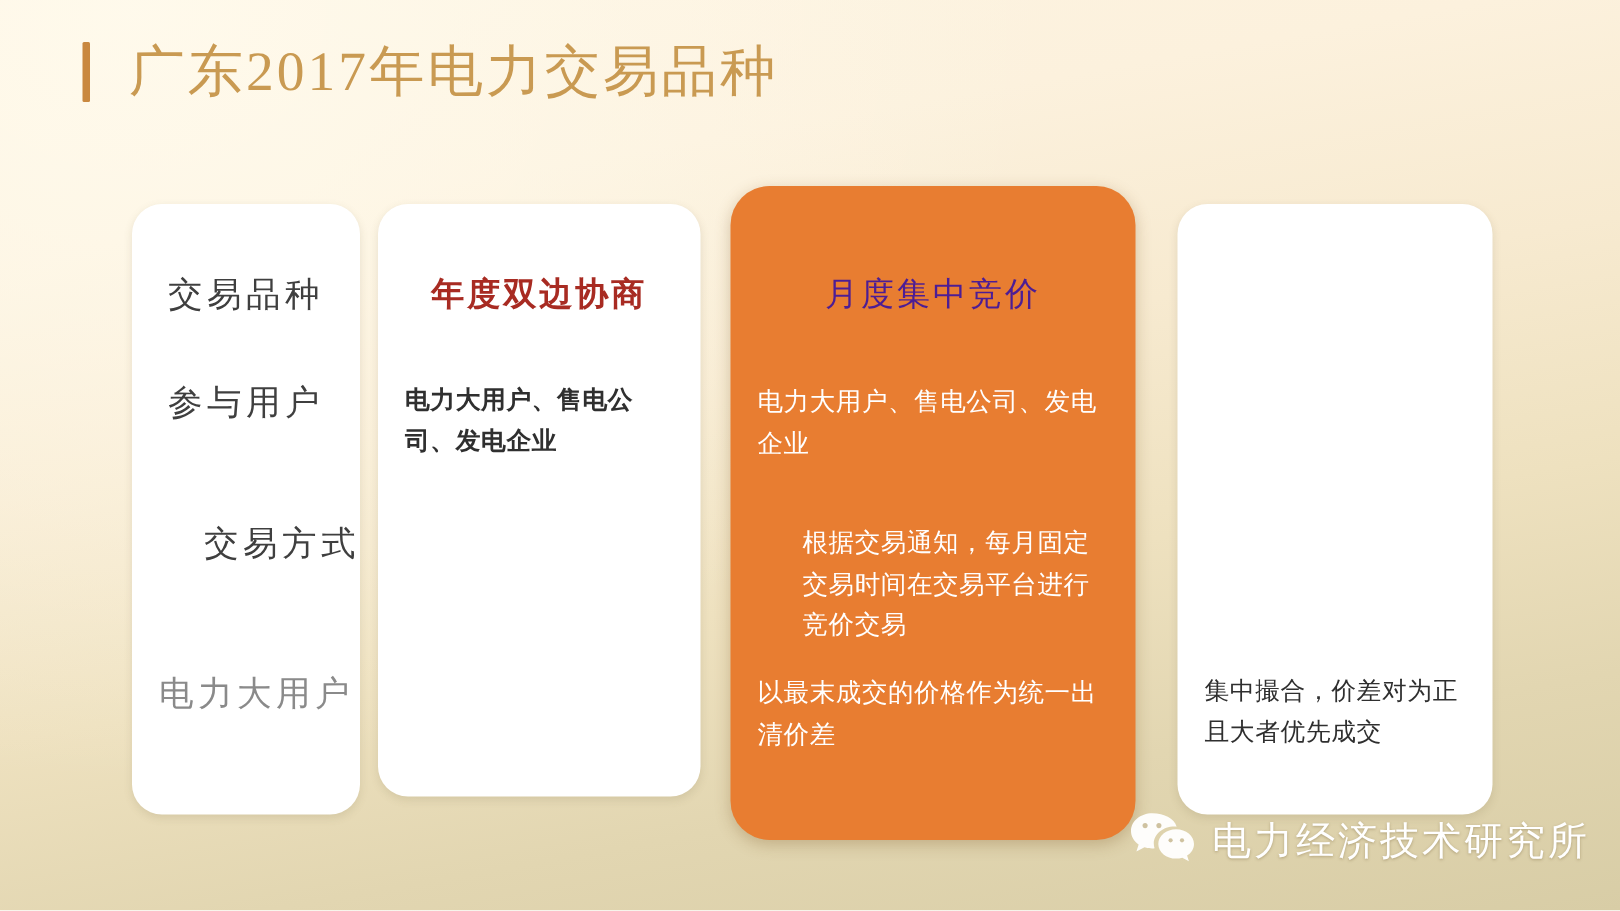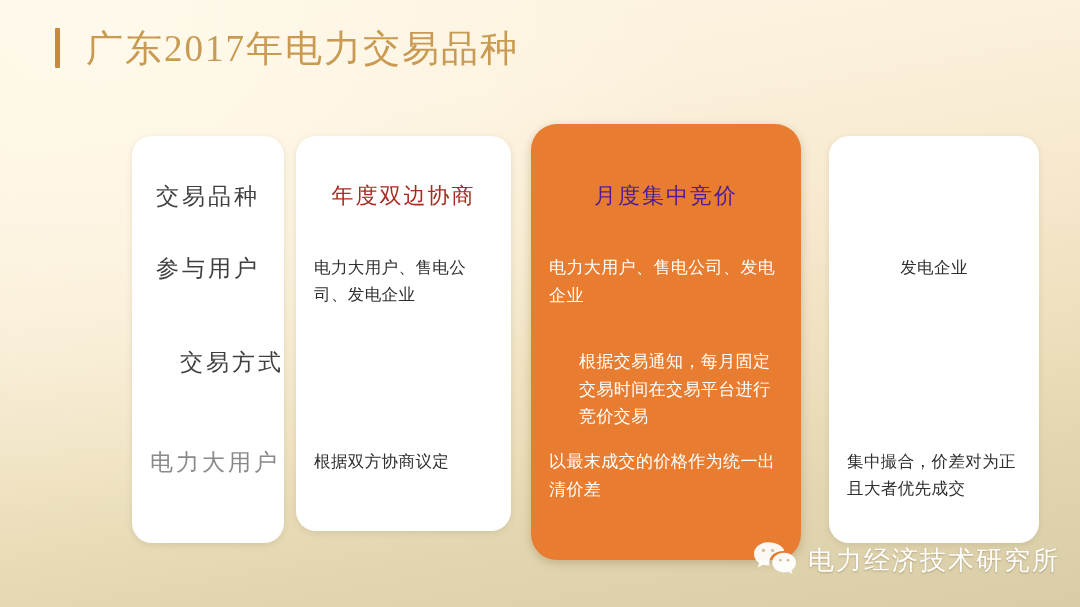--- a/index.html
+++ b/index.html
@@ -58,35 +58,34 @@
     letter-spacing: 2px;
     color: #c99a52;
     line-height: 1;
     white-space: nowrap;
   }
 
   
   .card {
     position: absolute;
     box-sizing: border-box;
-    margin-left: 44px;
   }
   .card-plain {
     background: #ffffff;
     border-radius: 20px;
     box-shadow: 0 2px 6px rgba(120,105,70,0.16);
   }
   .card-highlight {
     background: #e87d31;
     border-radius: 26px;
     box-shadow: 0 3px 10px rgba(120,80,30,0.28);
   }
 
   #card-1 { left: 88px;  top: 136px; width: 152px; height: 407px; }
-  #card-2 { left: 252px; top: 136px; width: 215px; height: 395px; }
+  #card-2 { left: 252px; top: 136px; width: 215px; height: 395px; font-weight: bold; }
   #card-3 { left: 487px; top: 124px; width: 270px; height: 436px; }
   #card-4 { left: 785px; top: 136px; width: 210px; height: 407px; }
 
   
   .row {
     position: absolute;
     left: 0;
     width: 100%;
     box-sizing: border-box;
     padding: 0 18px;
@@ -184,44 +183,38 @@
     </div>
   </div>
 
   <div id="card-2" class="card card-plain">
     <div class="row r1">
       <div class="card-head head-red">年度双边协商</div>
     </div>
     <div class="row r2">
       <div class="body-cell">电力大用户、售电公司、发电企业</div>
     </div>
-    <div class="row r4">
-      <div class="body-cell">根据双方协商议定</div>
-    </div>
   </div>
 
   <div id="card-3" class="card card-highlight">
     <div class="row r1">
       <div class="card-head head-onorange">月度集中竞价</div>
     </div>
     <div class="row r2">
       <div class="body-cell">电力大用户、售电公司、发电企业</div>
     </div>
     <div class="row r3">
       <div class="body-cell">根据交易通知，每月固定交易时间在交易平台进行竞价交易</div>
     </div>
     <div class="row r4">
       <div class="body-cell">以最末成交的价格作为统一出清价差</div>
     </div>
   </div>
 
   <div id="card-4" class="card card-plain">
-    <div class="row r2">
-      <div class="body-cell center">发电企业</div>
-    </div>
     <div class="row r4">
       <div class="body-cell">集中撮合，价差对为正且大者优先成交</div>
     </div>
   </div>
 
   <div class="watermark">
     <span class="wechat-icon">
       <svg width="46" height="36" viewBox="0 0 46 36" aria-hidden="true">
         <path d="M16.2 2.2C8.3 2.2 2 7.5 2 14c0 3.6 2 6.9 5.1 9l-1.5 4.6 5.4-2.8c1.6.5 3.4.8 5.2.8.5 0 1 0 1.5-.1-.3-1-.5-2-.5-3.1 0-6.3 6.1-11.4 13.7-11.4.5 0 1 0 1.5.1C31.1 6 24.3 2.2 16.2 2.2z" fill="#ffffff" opacity="0.95"></path>
         <circle cx="11.4" cy="10.4" r="1.7" fill="#cfc2a0"></circle>

